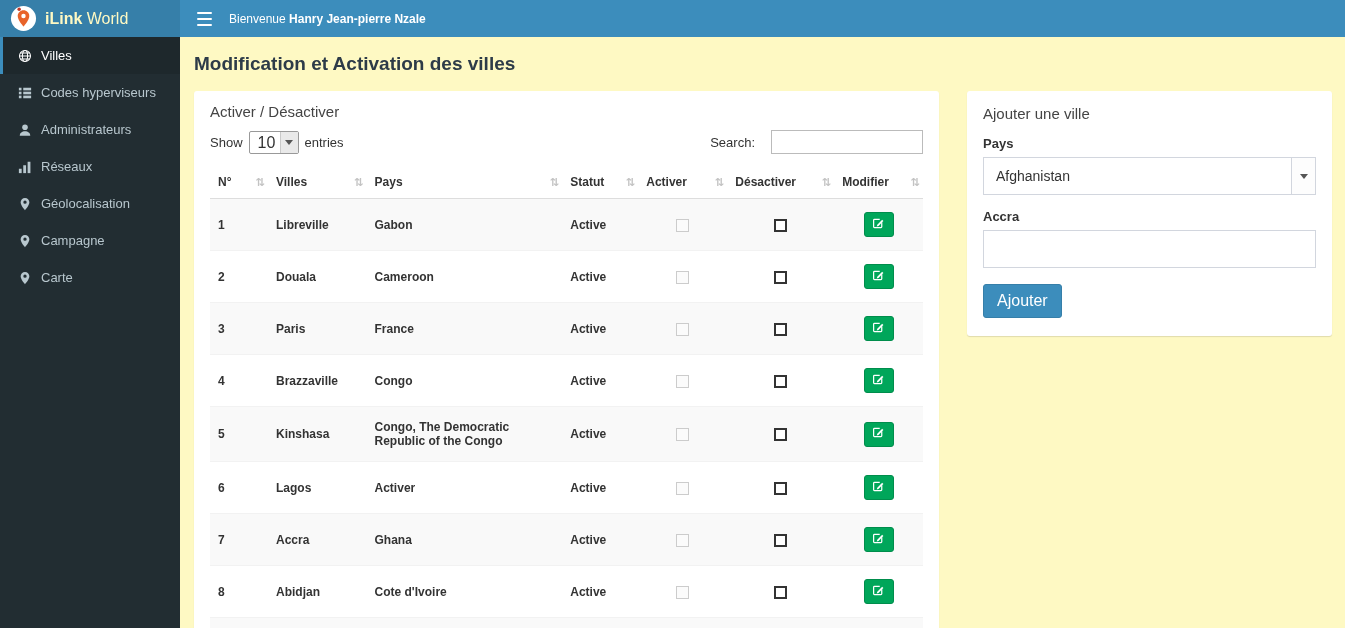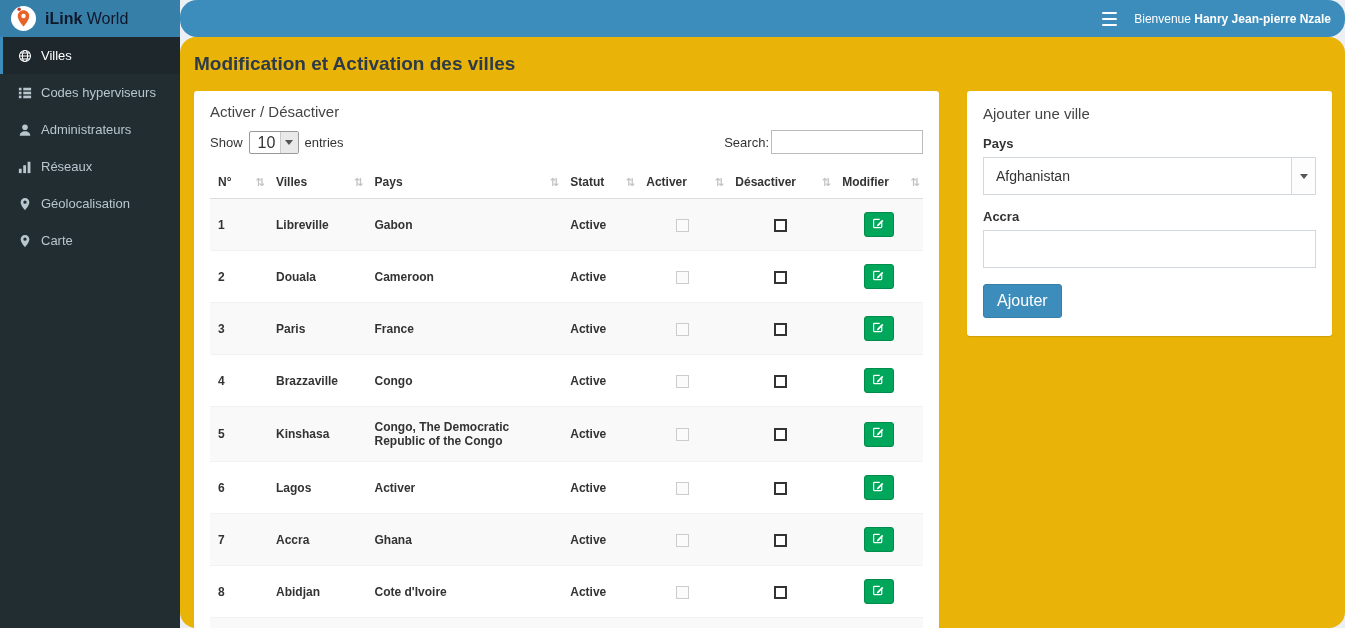--- a/index.html
+++ b/index.html
@@ -1,54 +1,54 @@
 <!DOCTYPE html>
 <html><head>
 <meta charset="utf-8">
 <style>
   html,body{margin:0;padding:0;}
   body{font-family:"Liberation Sans","DejaVu Sans",sans-serif;background:#ecf0f5;}
   .app{width:1345px;height:628px;display:grid;grid-template-columns:180px 1fr;grid-template-rows:37px 1fr;overflow:hidden;}
 
   
-  .logo-cell{background:#367fa9;color:#0f172a;display:flex;align-items:center;gap:8px;padding:4px 10px;}
+  .logo-cell{background:#367fa9;color:#fef9c3;display:flex;align-items:center;gap:8px;padding:4px 10px;}
   .logo-badge svg{display:block;}
   .brand{font-size:16px;white-space:nowrap;}
   .brand b{font-weight:700;}
   .brand span{font-weight:300;}
-  .topbar{background:#3c8dbc;display:flex;align-items:center;justify-content:flex-end;border-radius:17px;}
+  .topbar{background:#3c8dbc;display:flex;align-items:center;justify-content:flex-start;}
   .hamburger{padding:0 17px;height:100%;display:flex;flex-direction:column;justify-content:center;cursor:pointer;}
   .hamburger .b{width:15px;height:2px;background:#fff;margin:2px 0;border-radius:1px;}
   .welcome{color:#fff;font-size:12px;padding-right:14px;}
   .welcome b{font-weight:700;}
 
   
   .sidebar{background:#222d32;grid-row:2;overflow:hidden;}
   .side-item{display:flex;align-items:center;gap:9px;padding:11px 15px;font-size:13px;color:#b8c7ce;cursor:pointer;border-left:3px solid transparent;}
   .side-item.active{background:#1e282c;color:#fff;border-left-color:#3c8dbc;}
   .side-item .ic{width:14px;height:14px;flex:none;display:flex;align-items:center;}
 
   
-  .main{grid-column:2;grid-row:2;background:#eab308;padding:6px 14px 0 14px;overflow:hidden;border-radius:16px;}
+  .main{grid-column:2;grid-row:2;background:#fef9c3;padding:6px 14px 0 14px;overflow:hidden;}
   .page-title{font-size:19px;font-weight:600;color:#2d3b48;margin:10px 0 16px 0;}
   .content-row{display:flex;gap:28px;align-items:flex-start;}
 
   .box{background:#fff;border-radius:3px;box-shadow:0 1px 1px rgba(0,0,0,0.12);}
   .box-left{width:745px;flex:none;padding:12px 16px 14px 16px;box-sizing:border-box;}
   .box-right{width:365px;flex:none;padding:14px 16px 18px 16px;box-sizing:border-box;}
   .box-title{font-size:15px;color:#444;font-weight:400;margin:0 0 6px 0;}
 
   
   .dt-toolbar{display:flex;justify-content:space-between;align-items:center;margin:10px 0 12px 0;font-size:13px;color:#333;}
   .length-wrap{display:flex;align-items:center;gap:6px;}
   .select-mini{position:relative;display:inline-block;}
   .select-mini select{appearance:none;-webkit-appearance:none;border:1px solid #999;background:#fff;font-size:16px;padding:2px 22px 2px 8px;height:23px;border-radius:2px;color:#333;}
   .select-mini .caret-box{position:absolute;top:1px;right:1px;bottom:1px;width:17px;background:#e9e9e9;display:flex;align-items:center;justify-content:center;pointer-events:none;border-left:1px solid #c9c9c9;}
   .tri{width:0;height:0;border-left:4px solid transparent;border-right:4px solid transparent;border-top:5px solid #555;}
-  .search-wrap{display:flex;align-items:center;gap:2px;}
+  .search-wrap{display:flex;align-items:center;gap:16px;}
   .search-wrap input{border:1px solid #bbb;height:22px;width:140px;padding:0 5px;font-size:12px;}
 
   
   table.dt{width:100%;border-collapse:collapse;font-size:12px;color:#333;}
   table.dt th{text-align:left;font-weight:700;padding:9px 18px 9px 8px;border-bottom:1px solid #ddd;position:relative;white-space:nowrap;cursor:pointer;}
   table.dt th .sort{position:absolute;right:3px;top:50%;transform:translateY(-50%);color:#c3c3c3;font-size:11px;}
   table.dt td{padding:13px 8px;border-top:1px solid #f2f2f2;font-weight:600;vertical-align:middle;}
   table.dt tbody tr:nth-child(odd){background:#f9f9f9;}
   .c-center{text-align:center;}
   .col-num{width:46px;}.col-ville{width:88px;}.col-pays{width:256px;}.col-statut{width:62px;}.col-act{width:80px;}.col-desact{width:96px;}.col-mod{width:75px;}
@@ -136,20 +136,28 @@
       </span>
       <span>Réseaux</span>
     </div>
     <div class="side-item">
       <span class="ic">
         <svg viewBox="0 0 16 16" width="14" height="14" fill="currentColor">
           <path d="M8 1C5.2 1 3 3.2 3 6c0 3.7 5 9 5 9s5-5.3 5-9c0-2.8-2.2-5-5-5zm0 6.8A1.9 1.9 0 1 1 8 4a1.9 1.9 0 0 1 0 3.8z"></path>
         </svg>
       </span>
       <span>Géolocalisation</span>
+    </div>
+    <div class="side-item">
+      <span class="ic">
+        <svg viewBox="0 0 16 16" width="14" height="14" fill="currentColor">
+          <path d="M8 1C5.2 1 3 3.2 3 6c0 3.7 5 9 5 9s5-5.3 5-9c0-2.8-2.2-5-5-5zm0 6.8A1.9 1.9 0 1 1 8 4a1.9 1.9 0 0 1 0 3.8z"></path>
+        </svg>
+      </span>
+      <span>Campagne</span>
     </div>
     <div class="side-item">
       <span class="ic">
         <svg viewBox="0 0 16 16" width="14" height="14" fill="currentColor">
           <path d="M8 1C5.2 1 3 3.2 3 6c0 3.7 5 9 5 9s5-5.3 5-9c0-2.8-2.2-5-5-5zm0 6.8A1.9 1.9 0 1 1 8 4a1.9 1.9 0 0 1 0 3.8z"></path>
         </svg>
       </span>
       <span>Carte</span>
     </div>
   </aside>

